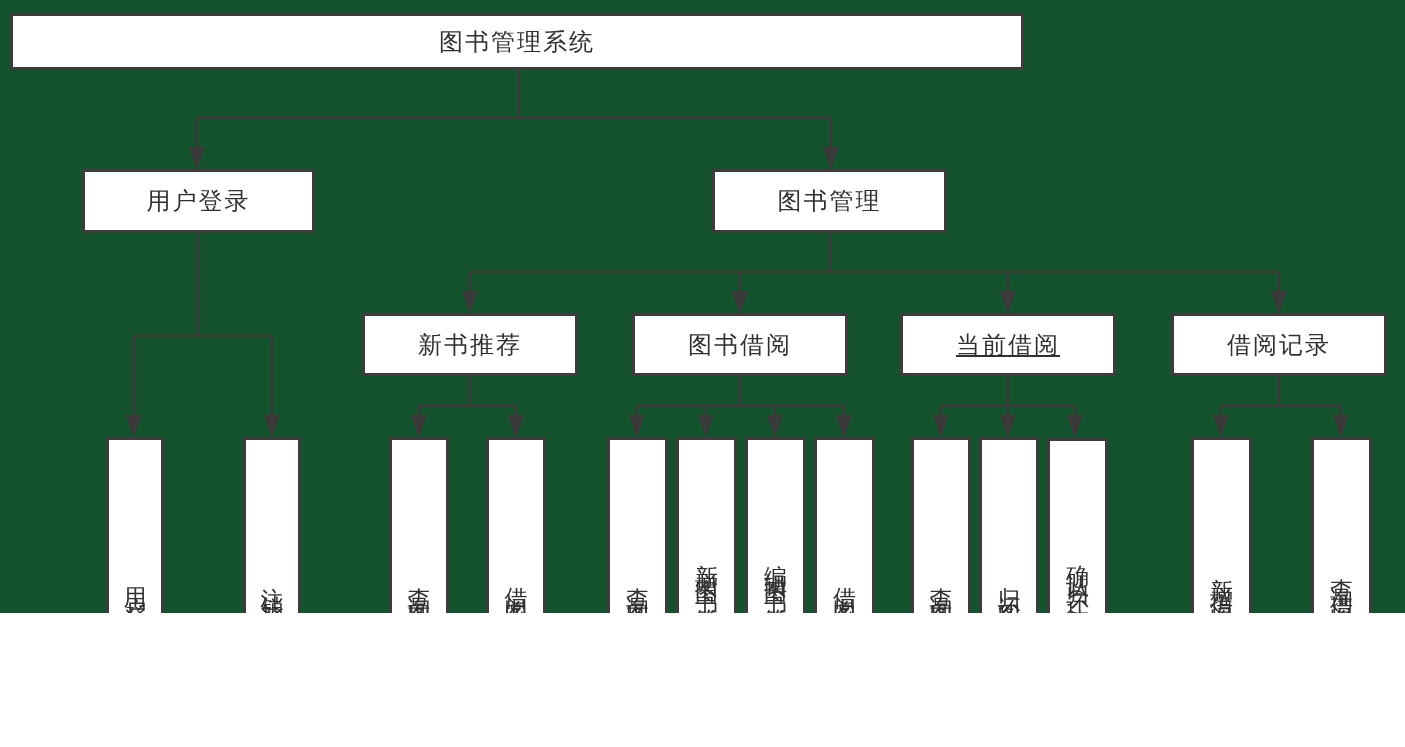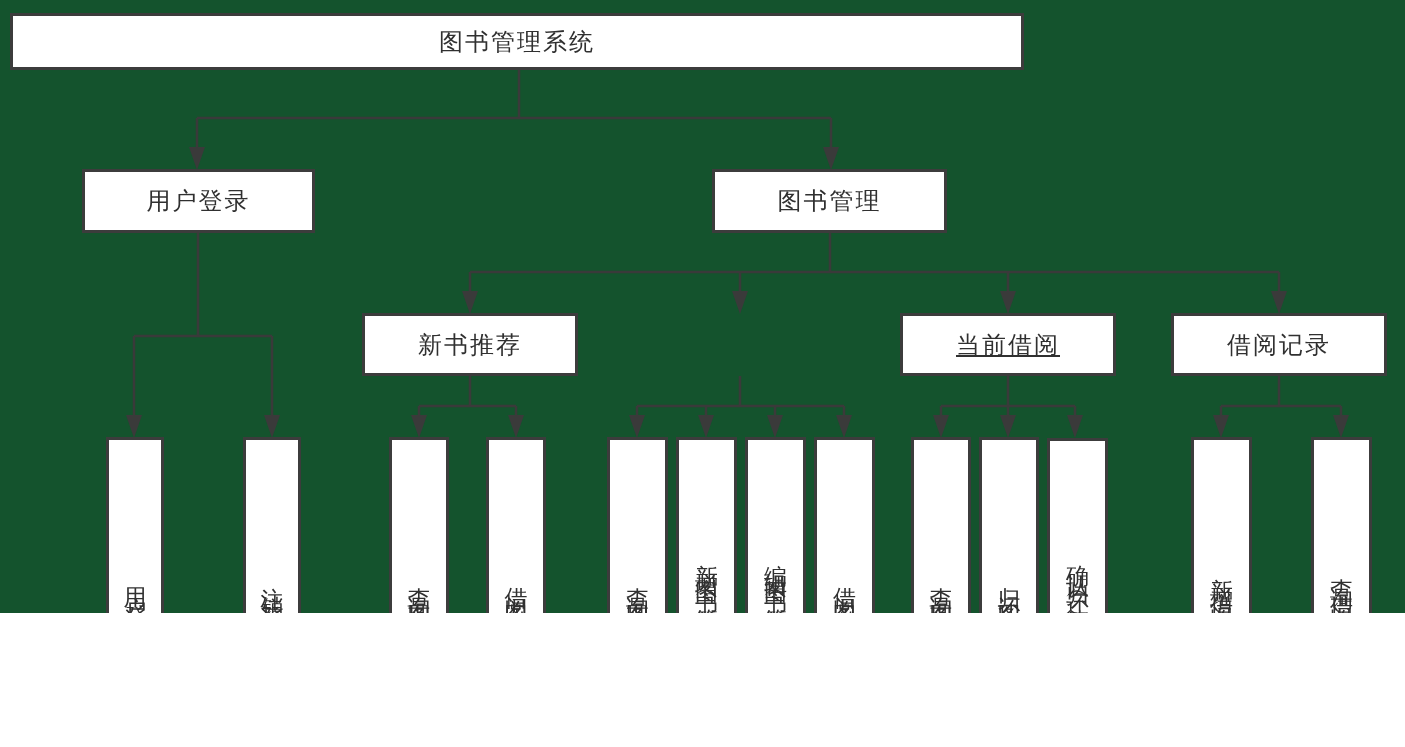--- a/index.html
+++ b/index.html
@@ -97,20 +97,21 @@
       <polygon points="1333,415 1349,415 1341,438"></polygon>
     </g>
   </svg>
 
   <div class="node hbox" style="left:10px; top:13px; width:1014px; height:57px;">图书管理系统</div>
 
   <div class="node hbox" style="left:82px; top:169px; width:233px; height:64px;">用户登录</div>
   <div class="node hbox" style="left:712px; top:169px; width:235px; height:64px;">图书管理</div>
 
   <div class="node hbox" style="left:362px; top:313px; width:216px; height:63px;">新书推荐</div>
+  <div class="node hbox" style="left:632px; top:313px; width:216px; height:63px;">图书借阅</div>
   <div class="node hbox" style="left:900px; top:313px; width:216px; height:63px;text-decoration:underline;">当前借阅</div>
   <div class="node hbox" style="left:1171px; top:313px; width:216px; height:63px;">借阅记录</div>
 
   <div class="node vbox" style="left:106px; top:437px; width:58px; height:299px;">用户登录</div>
   <div class="node vbox" style="left:243px; top:437px; width:58px; height:299px;">注销登录</div>
 
   <div class="node vbox" style="left:389px; top:437px; width:60px; height:299px;">查询图书</div>
   <div class="node vbox" style="left:486px; top:437px; width:60px; height:299px;">借阅图书</div>
 
   <div class="node vbox" style="left:607px; top:437px; width:61px; height:299px;">查询图书</div>

